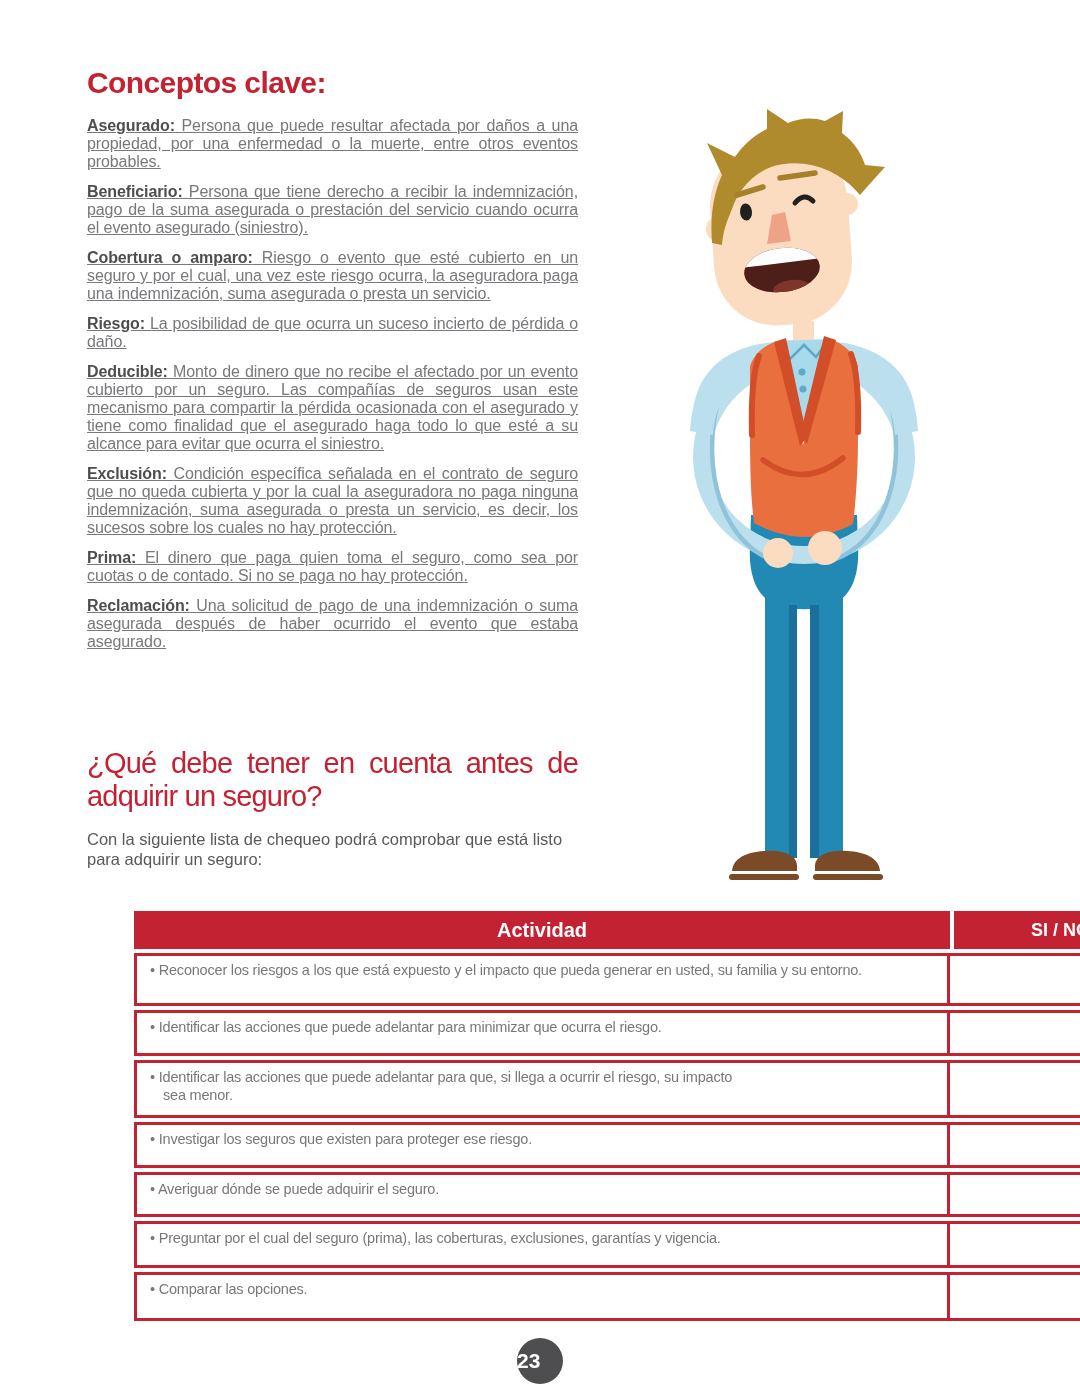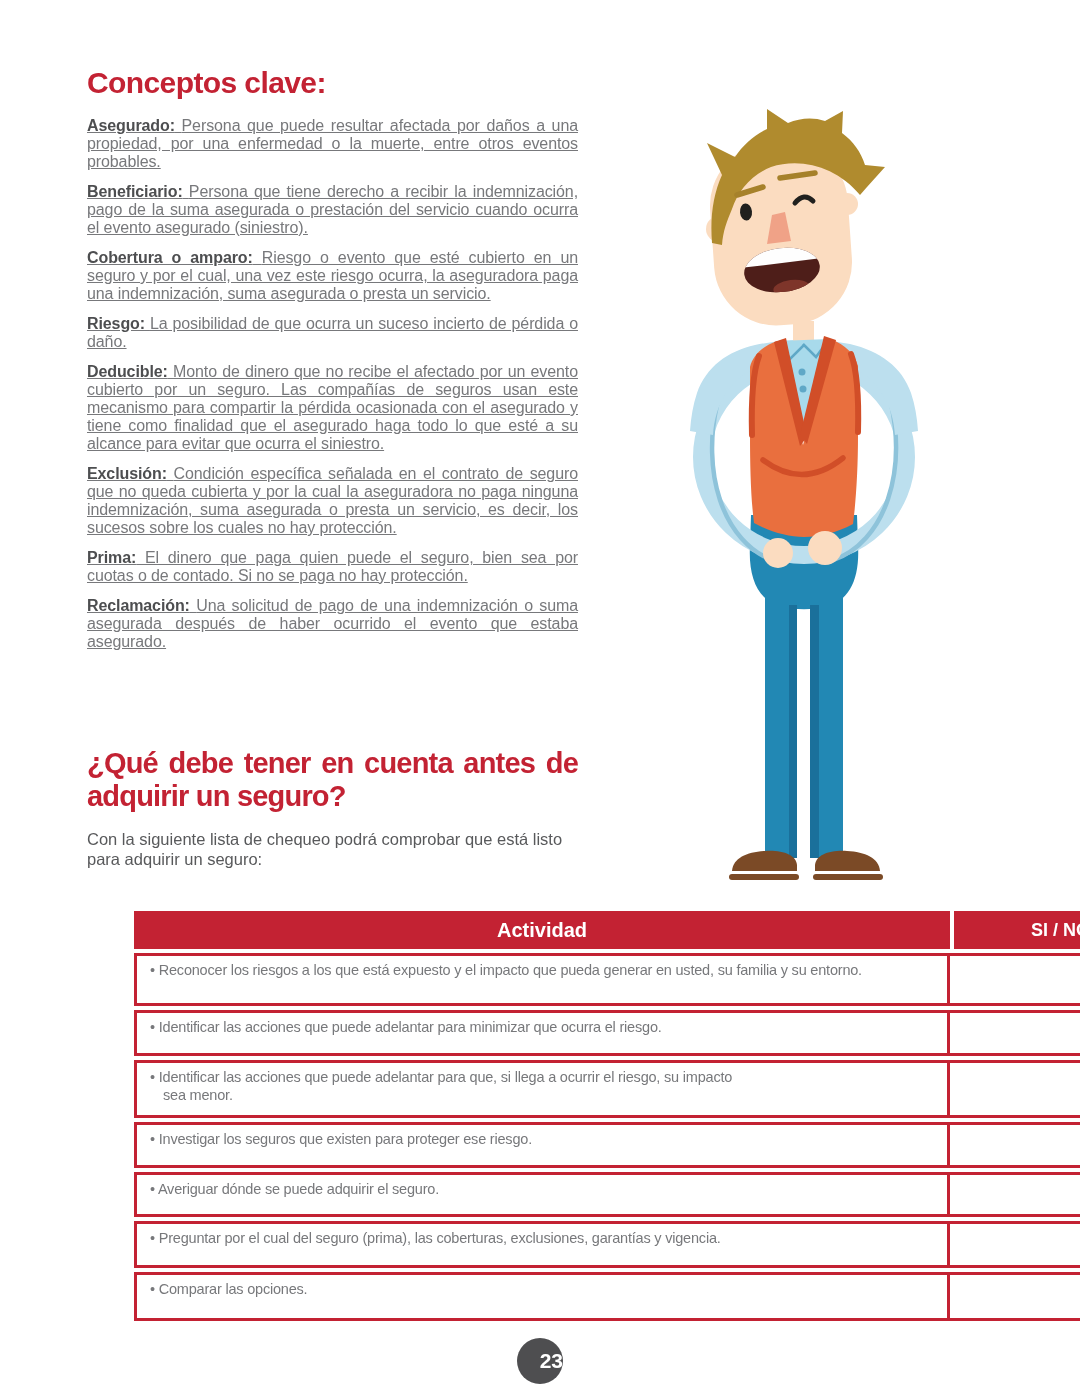--- a/index.html
+++ b/index.html
@@ -13,21 +13,21 @@
     color:var(--accent-red,#C32233);
   }
   .concepts{position:absolute;left:87px;top:117px;width:491px;}
   .concept{
     margin:0 0 12px 0;font-size:16px;line-height:18px;letter-spacing:-0.1px;
     color:var(--text-gray,#77787B);text-align:justify;text-decoration:underline;
   }
   .concept b{color:var(--term-gray,#4D4E50);}
   .h2{
     position:absolute;left:87px;top:747px;width:491px;
-    font-size:29px;line-height:33px;font-weight:bold;letter-spacing:-0.8px;
+    font-size:29px;line-height:33px;font-weight:normal;letter-spacing:-0.8px;
     color:var(--accent-red,#C32233);
   }
   .h2-line1{text-align:justify;text-align-last:justify;}
   .intro{
     position:absolute;left:87px;top:830px;width:491px;
     font-size:16.5px;line-height:19.5px;color:var(--intro-gray,#58595B);
   }
   .man{position:absolute;left:655px;top:105px;}
   .skin{fill:var(--skin,#FBDCC0);}
   .hair{fill:var(--hair,#B08B2E);}
@@ -71,38 +71,38 @@
   .tbody .trow:nth-child(1){min-height:53px;}
   .tbody .trow:nth-child(2){min-height:46px;}
   .tbody .trow:nth-child(3){min-height:58px;gap:9px;}
   .tbody .trow:nth-child(4){min-height:46px;}
   .tbody .trow:nth-child(5){min-height:45px;}
   .tbody .trow:nth-child(6){min-height:47px;}
   .tbody .trow:nth-child(7){min-height:49px;}
   .page-circle{
     position:absolute;left:517px;top:1338px;width:46px;height:46px;border-radius:50%;
     background:var(--circle-gray,#4E4E50);color:#fff;font-size:21px;font-weight:bold;
-    display:flex;align-items:center;justify-content:flex-end;
+    display:flex;align-items:center;justify-content:flex-start;
   }
 </style>
 </head>
 <body>
 
 <div class="page">
 
   <div class="h1">Conceptos clave:</div>
 
   <div class="concepts">
     <p class="concept"><b>Asegurado:</b> <span>Persona que puede resultar afectada por daños a una propiedad, por una enfermedad o la muerte, entre otros eventos probables.</span></p>
     <p class="concept"><b>Beneficiario:</b> <span>Persona que tiene derecho a recibir la indemnización, pago de la suma asegurada o prestación del servicio cuando ocurra el evento asegurado (siniestro).</span></p>
     <p class="concept"><b>Cobertura o amparo:</b> <span>Riesgo o evento que esté cubierto en un seguro y por el cual, una vez este riesgo ocurra, la aseguradora paga una indemnización, suma asegurada o presta un servicio.</span></p>
     <p class="concept"><b>Riesgo:</b> <span>La posibilidad de que ocurra un suceso incierto de pérdida o daño.</span></p>
     <p class="concept"><b>Deducible:</b> <span>Monto de dinero que no recibe el afectado por un evento cubierto por un seguro. Las compañías de seguros usan este mecanismo para compartir la pérdida ocasionada con el asegurado y tiene como finalidad que el asegurado haga todo lo que esté a su alcance para evitar que ocurra el siniestro.</span></p>
     <p class="concept"><b>Exclusión:</b> <span>Condición específica señalada en el contrato de seguro que no queda cubierta y por la cual la aseguradora no paga ninguna indemnización, suma asegurada o presta un servicio, es decir, los sucesos sobre los cuales no hay protección.</span></p>
-    <p class="concept"><b>Prima:</b> <span>El dinero que paga quien puede el seguro, bien sea por cuotas o de contado. Si no se paga no hay protección.</span></p>
+    <p class="concept"><b>Prima:</b> <span>El dinero que paga quien toma el seguro, como sea por cuotas o de contado. Si no se paga no hay protección.</span></p>
     <p class="concept"><b>Reclamación:</b> <span>Una solicitud de pago de una indemnización o suma asegurada después de haber ocurrido el evento que estaba asegurado.</span></p>
   </div>
 
   <div class="h2">
     <div class="h2-line1">¿Qué debe tener en cuenta antes de</div>
     <div>adquirir un seguro?</div>
   </div>
 
   <div class="intro">Con la siguiente lista de chequeo podrá comprobar que está listo para adquirir un seguro:</div>
 

